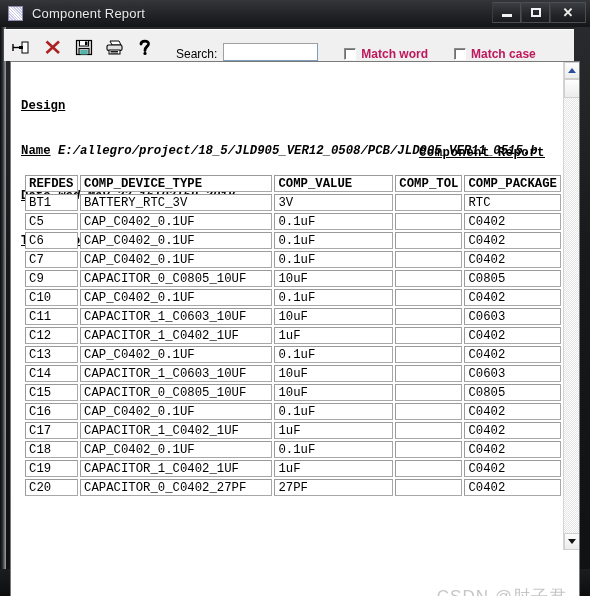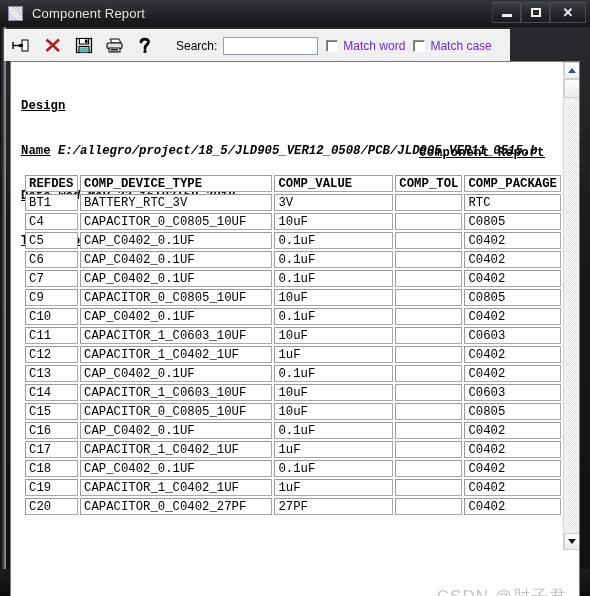--- a/index.html
+++ b/index.html
@@ -86,26 +86,26 @@
   .glyph-close {
     font-weight: bold;
     font-size: 13px;
     line-height: 1;
   }
 
   
   .toolbar {
     position: absolute;
     left: 4px; top: 29px;
-    width: 506px;
+    width: 570px;
     height: 32px;
     background: #f0f0f0;
     border-top: 1px solid #ffffff;
     display: flex;
-    align-items: center;
+    align-items: flex-end;
     box-sizing: border-box;
   }
   .tbtn {
     width: 29px; height: 27px;
     margin-left: 2px;
     border: 1px solid #f0f0f0;
     background: #f0f0f0;
     display: flex;
     align-items: center;
     justify-content: center;
@@ -129,25 +129,26 @@
     border: 1px solid #7f9db9;
     border-top-color: #a0a0a0;
     border-left-color: #a0a0a0;
     box-sizing: border-box;
     font-size: 11px;
     padding: 0 2px;
     outline: none;
     font-family: "Liberation Sans", sans-serif;
   }
   .chk-wrap {
-    margin-left: 8px;
+    margin-left: 26px;
     display: flex;
     align-items: center;
     font-size: 12px;
-    color: #6d28d9;
+    color: #be185d;
+    font-weight: bold;
   }
   .chk-box {
     width: 12px; height: 12px;
     border: 1px solid #8b8b8b;
     border-right-color: #ffffff;
     border-bottom-color: #ffffff;
     background: #ffffff;
     box-shadow: inset 1px 1px 0 #6f6f6f;
     box-sizing: border-box;
     margin-right: 5px;
@@ -452,27 +453,20 @@
         </thead>
         <tbody id="tbody">
             <tr>
               <td class="col-refdes">BT1</td>
               <td class="col-devtype">BATTERY_RTC_3V</td>
               <td class="col-value">3V</td>
               <td class="col-tol"></td>
               <td class="col-pkg">RTC</td>
             </tr>
             <tr>
-              <td class="col-refdes">C4</td>
-              <td class="col-devtype">CAPACITOR_0_C0805_10UF</td>
-              <td class="col-value">10uF</td>
-              <td class="col-tol"></td>
-              <td class="col-pkg">C0805</td>
-            </tr>
-            <tr>
               <td class="col-refdes">C5</td>
               <td class="col-devtype">CAP_C0402_0.1UF</td>
               <td class="col-value">0.1uF</td>
               <td class="col-tol"></td>
               <td class="col-pkg">C0402</td>
             </tr>
             <tr>
               <td class="col-refdes">C6</td>
               <td class="col-devtype">CAP_C0402_0.1UF</td>
               <td class="col-value">0.1uF</td>

